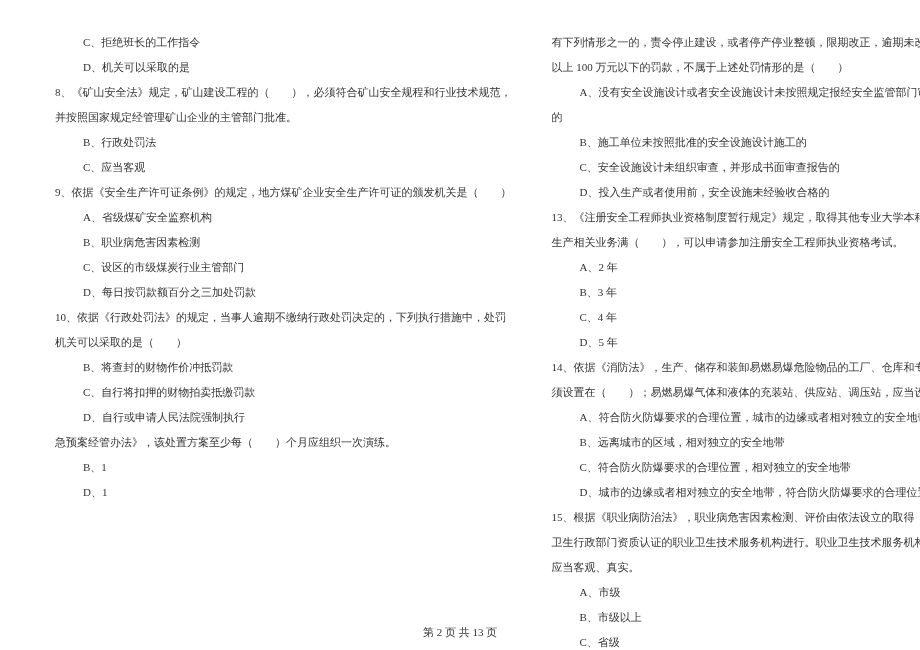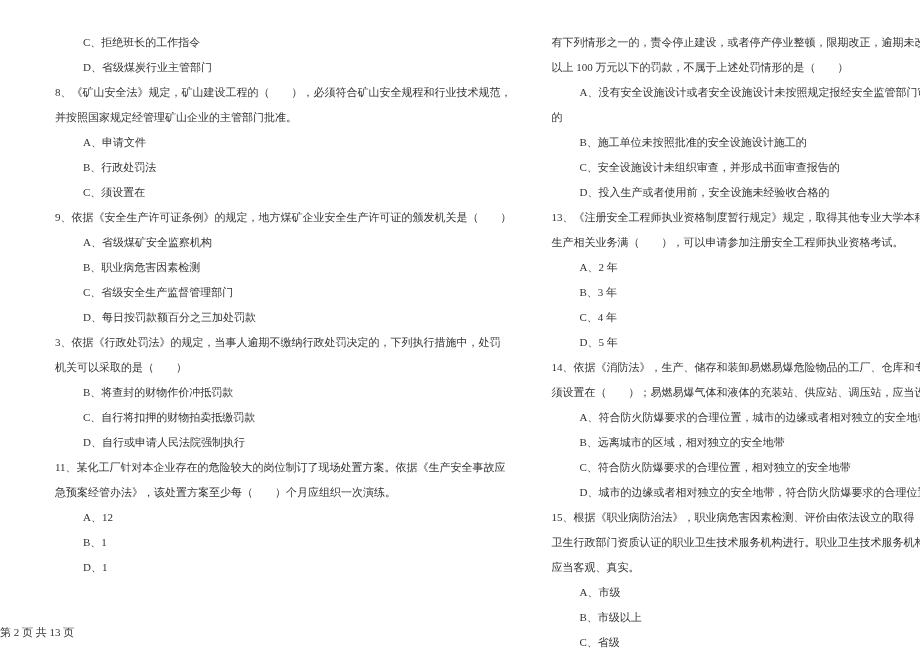--- a/index.html
+++ b/index.html
@@ -41,50 +41,47 @@
       padding-left: 28px;
     }
     .q-line {
       padding-left: 0px;
     }
     .footer {
       position: absolute;
       bottom: 10px;
       left: 0;
       right: 0;
-      text-align: left;
+      text-align: center;
       font-size: 11px;
       color: #333;
     }
   </style>
 </head>
 <body>
 
 <div class="page-container">
   <div class="column column-left" id="left-col">
       <div class="line indent-1">C、拒绝班长的工作指令</div>
-      <div class="line indent-1">D、省级煤炭行业主管部门</div>
+      <div class="line indent-1">D、机关可以采取的是</div>
       <div class="line q-line">8、《矿山安全法》规定，矿山建设工程的（　　），必须符合矿山安全规程和行业技术规范，</div>
       <div class="line q-line">并按照国家规定经管理矿山企业的主管部门批准。</div>
-      <div class="line indent-1">A、申请文件</div>
       <div class="line indent-1">B、行政处罚法</div>
-      <div class="line indent-1">C、须设置在</div>
+      <div class="line indent-1">C、应当客观</div>
       <div class="line q-line">9、依据《安全生产许可证条例》的规定，地方煤矿企业安全生产许可证的颁发机关是（　　）</div>
       <div class="line indent-1">A、省级煤矿安全监察机构</div>
       <div class="line indent-1">B、职业病危害因素检测</div>
-      <div class="line indent-1">C、省级安全生产监督管理部门</div>
+      <div class="line indent-1">C、设区的市级煤炭行业主管部门</div>
       <div class="line indent-1">D、每日按罚款额百分之三加处罚款</div>
-      <div class="line q-line">3、依据《行政处罚法》的规定，当事人逾期不缴纳行政处罚决定的，下列执行措施中，处罚</div>
+      <div class="line q-line">10、依据《行政处罚法》的规定，当事人逾期不缴纳行政处罚决定的，下列执行措施中，处罚</div>
       <div class="line q-line">机关可以采取的是（　　）</div>
       <div class="line indent-1">B、将查封的财物作价冲抵罚款</div>
       <div class="line indent-1">C、自行将扣押的财物拍卖抵缴罚款</div>
       <div class="line indent-1">D、自行或申请人民法院强制执行</div>
-      <div class="line q-line">11、某化工厂针对本企业存在的危险较大的岗位制订了现场处置方案。依据《生产安全事故应</div>
       <div class="line q-line">急预案经管办法》，该处置方案至少每（　　）个月应组织一次演练。</div>
-      <div class="line indent-1">A、12</div>
       <div class="line indent-1">B、1</div>
       <div class="line indent-1">D、1</div>
     </div>
   <div class="column column-right" id="right-col">
       <div class="line q-line">有下列情形之一的，责令停止建设，或者停产停业整顿，限期改正，逾期未改正的，处 50 万元</div>
       <div class="line q-line">以上 100 万元以下的罚款，不属于上述处罚情形的是（　　）</div>
       <div class="line indent-1">A、没有安全设施设计或者安全设施设计未按照规定报经安全监管部门审查同意，擅自开工</div>
       <div class="line q-line">的</div>
       <div class="line indent-1">B、施工单位未按照批准的安全设施设计施工的</div>
       <div class="line indent-1">C、安全设施设计未组织审查，并形成书面审查报告的</div>

